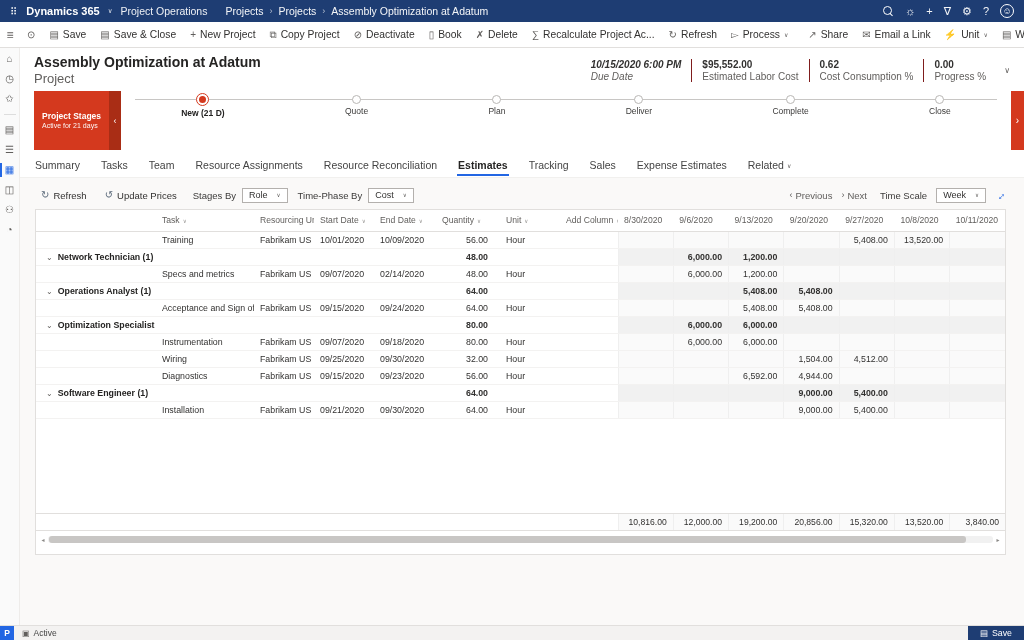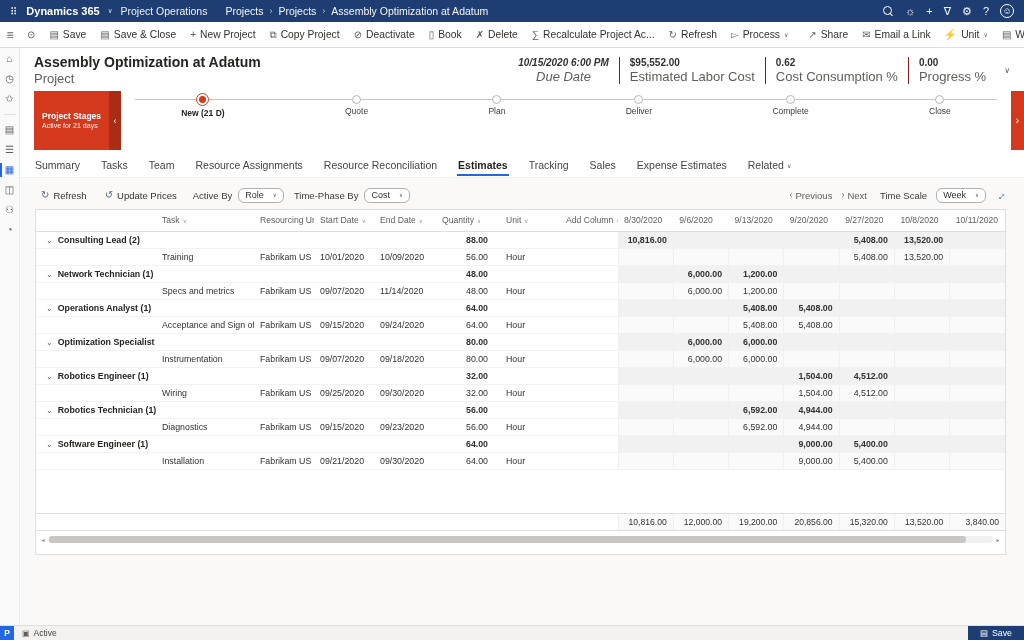--- a/index.html
+++ b/index.html
@@ -43,21 +43,21 @@
   .content{flex:1;display:flex;flex-direction:column;min-width:0;background:#fff;}
 
   
   .page-header{display:flex;align-items:center;padding:6px 10px 3px 14px;}
   .ph-title{font-size:14px;font-weight:bold;color:#252423;line-height:1.15;}
   .ph-sub{font-size:13px;color:#605e5c;margin-top:1px;}
   .ph-stats{margin-left:auto;display:flex;align-items:center;}
   .stat{padding:0 10px;border-left:1px solid #7f1d1d;text-align:left;}
   .stat:first-child{border-left:none;font-style:italic;}
   .stat .v{font-size:10px;font-weight:600;color:#323130;white-space:nowrap;}
-  .stat .l{font-size:13px;color:#605e5c;margin-top:1px;white-space:nowrap;text-align:center;}
+  .stat .l{font-size:10px;color:#605e5c;margin-top:1px;white-space:nowrap;}
   .ph-chev{font-size:8px;color:#605e5c;margin:0 4px 0 8px;cursor:pointer;}
 
   
   .bpf{flex:0 0 24px;display:flex;align-items:stretch;margin:2px 0 3px 14px;}
   .bpf-badge{display:flex;background:#d4391e;color:#fff;cursor:pointer;flex:0 0 auto;}
   .badge-text{padding:20px 8px;}
   .badge-title{font-size:8.5px;font-weight:bold;line-height:1.25;white-space:nowrap;}
   .badge-sub{font-size:7px;line-height:1.2;opacity:.95;white-space:nowrap;}
   .badge-notch{width:12px;background:#a92d15;display:flex;align-items:center;justify-content:center;font-size:9px;}
   .stages{flex:1;display:flex;justify-content:space-around;align-items:flex-start;position:relative;padding-top:1px;}
@@ -76,21 +76,21 @@
   .tab.active{font-weight:bold;color:#252423;}
   .tab.active::after{content:"";position:absolute;left:0;right:0;bottom:1px;height:2px;background:#2266e3;}
   .tab-chev{font-size:6px;color:#605e5c;}
 
   
   .tab-body{flex:1;background:#faf9f8;display:flex;flex-direction:column;min-height:0;padding:3px 18px 0 15px;}
   .grid-toolbar{flex:0 0 28px;display:flex;align-items:center;gap:6px;font-size:9.5px;}
   .gt-btn{display:flex;align-items:center;gap:4px;background:none;border:none;font:inherit;font-size:9.5px;color:#323130;cursor:pointer;padding:2px 6px;}
   .gt-btn .ci{color:#5b6a7a;font-size:10px;line-height:1;}
   .gt-label{color:#3b3a39;margin-left:4px;white-space:nowrap;}
-  .sel{display:inline-flex;align-items:center;gap:9px;border:1px solid #b3b0ad;background:#fff;font-size:9px;padding:1.5px 6px;cursor:pointer;justify-content:space-between;color:#323130;border-radius:6px;}
+  .sel{display:inline-flex;align-items:center;gap:9px;border:1px solid #b3b0ad;background:#fff;font-size:9px;padding:1.5px 6px;cursor:pointer;justify-content:space-between;color:#323130;border-radius:0;}
   .sel .ci{font-size:5.5px;color:#605e5c;}
   .gt-right{margin-left:auto;display:flex;align-items:center;gap:9px;}
   .nav-link{display:flex;align-items:center;gap:3px;font-size:9.5px;color:#605e5c;cursor:pointer;background:none;border:none;font-family:inherit;}
   .nav-link .ci{font-size:9px;line-height:1;}
   .expand-btn{color:#2266e3;font-size:11px;display:inline-block;transform:rotate(-45deg);cursor:pointer;line-height:1;}
 
   
   .grid-card{flex:1;background:#fff;border:1px solid #e1dfdd;display:flex;flex-direction:column;min-height:0;margin-bottom:70px;padding-bottom:10px;}
   table{border-collapse:collapse;table-layout:fixed;width:100%;}
   #est-table thead th{font-size:8.6px;font-weight:normal;color:#605e5c;text-align:left;padding:4px 6px;border-bottom:1px solid #e1dfdd;white-space:nowrap;overflow:hidden;height:21px;cursor:pointer;}
@@ -333,21 +333,21 @@
 
         <div class="grid-toolbar">
           <button class="gt-btn">
             <span class="ci">↻</span>
             <span>Refresh</span>
           </button>
           <button class="gt-btn">
             <span class="ci">↺</span>
             <span>Update Prices</span>
           </button>
-          <span class="gt-label">Active By</span>
+          <span class="gt-label">Stages By</span>
           <span class="sel">
             <span>Role</span>
             <span class="ci">∨</span>
           </span>
           <span class="gt-label">Time-Phase By</span>
           <span class="sel">
             <span>Cost</span>
             <span class="ci">∨</span>
           </span>
 
@@ -401,37 +401,20 @@
                   <th class="wkh"><span>8/30/2020</span></th>
                   <th class="wkh"><span>9/6/2020</span></th>
                   <th class="wkh"><span>9/13/2020</span></th>
                   <th class="wkh"><span>9/20/2020</span></th>
                   <th class="wkh"><span>9/27/2020</span></th>
                   <th class="wkh"><span>10/8/2020</span></th>
                   <th class="wkh"><span>10/11/2020</span></th>
                 </tr>
               </thead>
             <tbody id="grid-body">
-                <tr class="group-row">
-                  <td class="c-first"><span class="gchev">⌄</span><span class="gname">Consulting Lead (2)</span></td>
-                  <td></td>
-                  <td></td>
-                  <td></td>
-                  <td></td>
-                  <td class="qty">88.00</td>
-                  <td></td>
-                  <td></td>
-                  <td class="wk">10,816.00</td>
-                  <td class="wk"></td>
-                  <td class="wk"></td>
-                  <td class="wk"></td>
-                  <td class="wk">5,408.00</td>
-                  <td class="wk">13,520.00</td>
-                  <td class="wk"></td>
-                </tr>
                 <tr class="leaf-row">
                   <td class="c-first"></td>
                   <td>Training</td>
                   <td>Fabrikam US</td>
                   <td>10/01/2020</td>
                   <td>10/09/2020</td>
                   <td class="qty">56.00</td>
                   <td>Hour</td>
                   <td></td>
                   <td class="wk"></td>
@@ -457,21 +440,21 @@
                   <td class="wk"></td>
                   <td class="wk"></td>
                   <td class="wk"></td>
                   <td class="wk"></td>
                 </tr>
                 <tr class="leaf-row">
                   <td class="c-first"></td>
                   <td>Specs and metrics</td>
                   <td>Fabrikam US</td>
                   <td>09/07/2020</td>
-                  <td>11/14/2020</td>
+                  <td>02/14/2020</td>
                   <td class="qty">48.00</td>
                   <td>Hour</td>
                   <td></td>
                   <td class="wk"></td>
                   <td class="wk">6,000.00</td>
                   <td class="wk">1,200.00</td>
                   <td class="wk"></td>
                   <td class="wk"></td>
                   <td class="wk"></td>
                   <td class="wk"></td>
@@ -537,68 +520,34 @@
                   <td>Hour</td>
                   <td></td>
                   <td class="wk"></td>
                   <td class="wk">6,000.00</td>
                   <td class="wk">6,000.00</td>
                   <td class="wk"></td>
                   <td class="wk"></td>
                   <td class="wk"></td>
                   <td class="wk"></td>
                 </tr>
-                <tr class="group-row">
-                  <td class="c-first"><span class="gchev">⌄</span><span class="gname">Robotics Engineer (1)</span></td>
-                  <td></td>
-                  <td></td>
-                  <td></td>
-                  <td></td>
-                  <td class="qty">32.00</td>
-                  <td></td>
-                  <td></td>
-                  <td class="wk"></td>
-                  <td class="wk"></td>
-                  <td class="wk"></td>
-                  <td class="wk">1,504.00</td>
-                  <td class="wk">4,512.00</td>
-                  <td class="wk"></td>
-                  <td class="wk"></td>
-                </tr>
                 <tr class="leaf-row">
                   <td class="c-first"></td>
                   <td>Wiring</td>
                   <td>Fabrikam US</td>
                   <td>09/25/2020</td>
                   <td>09/30/2020</td>
                   <td class="qty">32.00</td>
                   <td>Hour</td>
                   <td></td>
                   <td class="wk"></td>
                   <td class="wk"></td>
                   <td class="wk"></td>
                   <td class="wk">1,504.00</td>
                   <td class="wk">4,512.00</td>
-                  <td class="wk"></td>
-                  <td class="wk"></td>
-                </tr>
-                <tr class="group-row">
-                  <td class="c-first"><span class="gchev">⌄</span><span class="gname">Robotics Technician (1)</span></td>
-                  <td></td>
-                  <td></td>
-                  <td></td>
-                  <td></td>
-                  <td class="qty">56.00</td>
-                  <td></td>
-                  <td></td>
-                  <td class="wk"></td>
-                  <td class="wk"></td>
-                  <td class="wk">6,592.00</td>
-                  <td class="wk">4,944.00</td>
-                  <td class="wk"></td>
                   <td class="wk"></td>
                   <td class="wk"></td>
                 </tr>
                 <tr class="leaf-row">
                   <td class="c-first"></td>
                   <td>Diagnostics</td>
                   <td>Fabrikam US</td>
                   <td>09/15/2020</td>
                   <td>09/23/2020</td>
                   <td class="qty">56.00</td>

